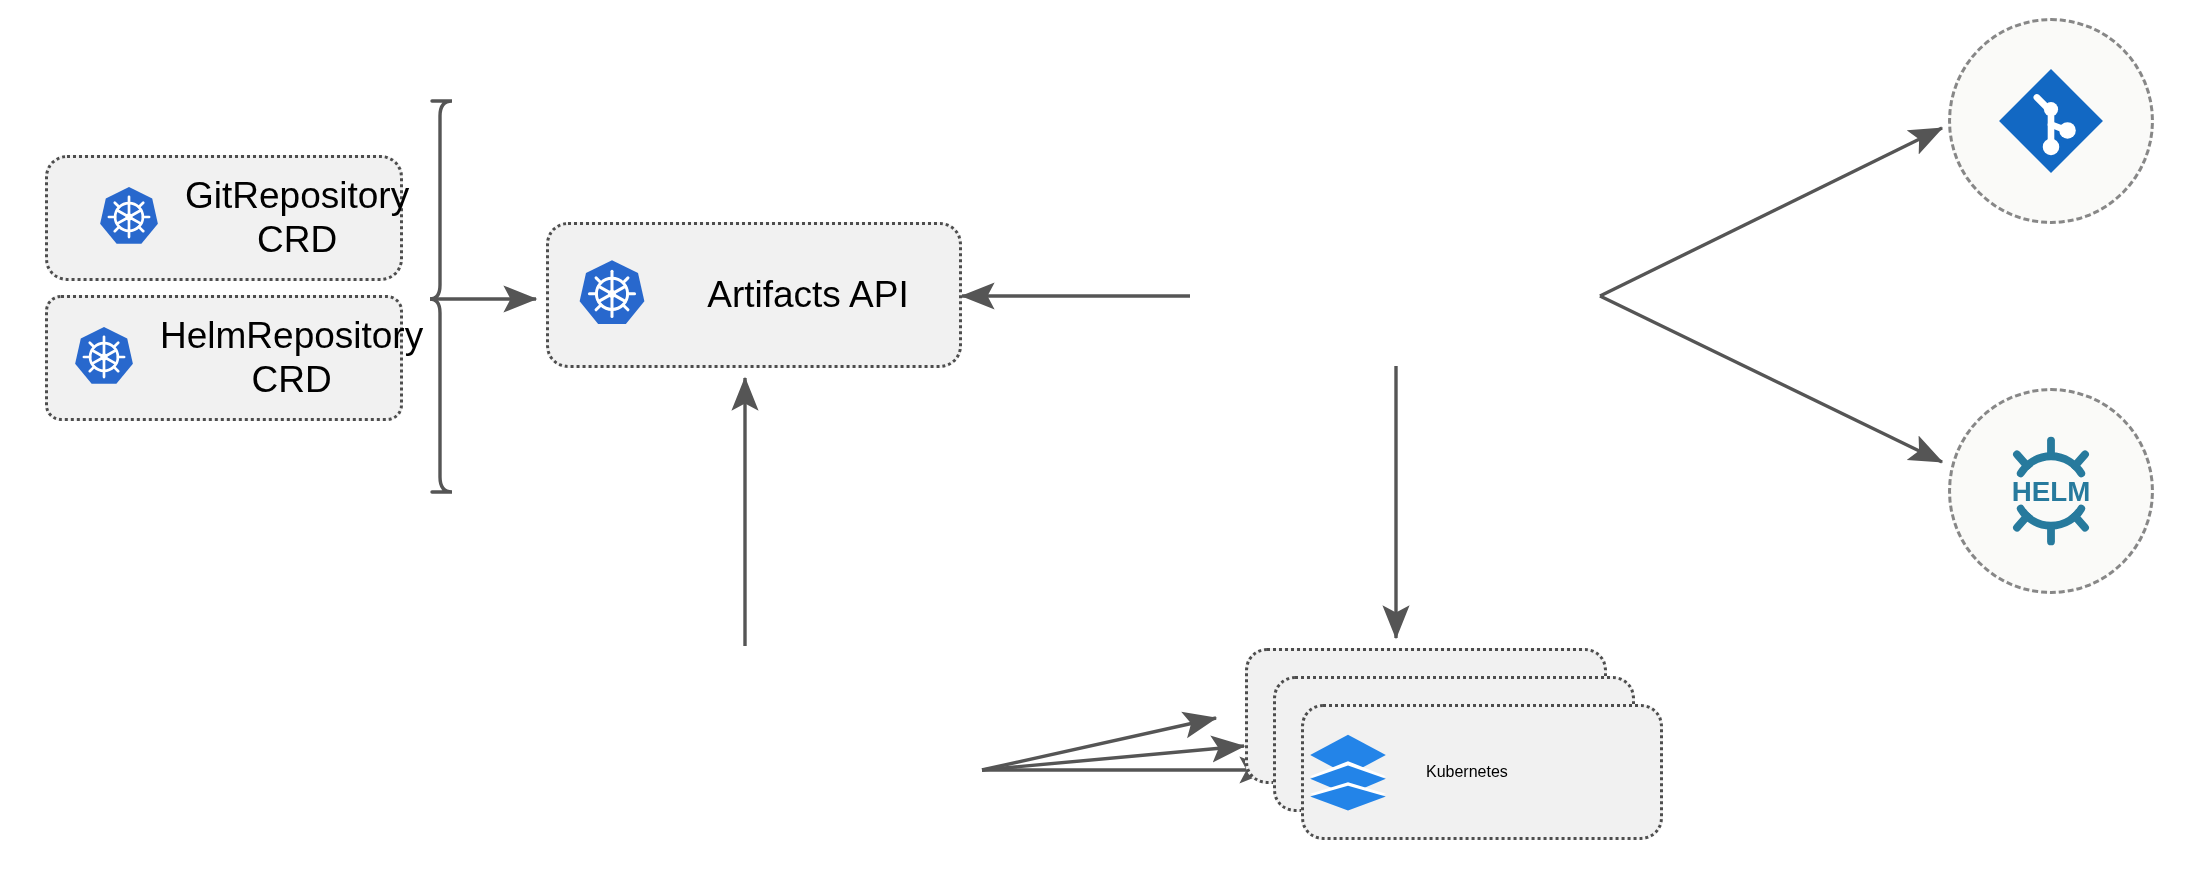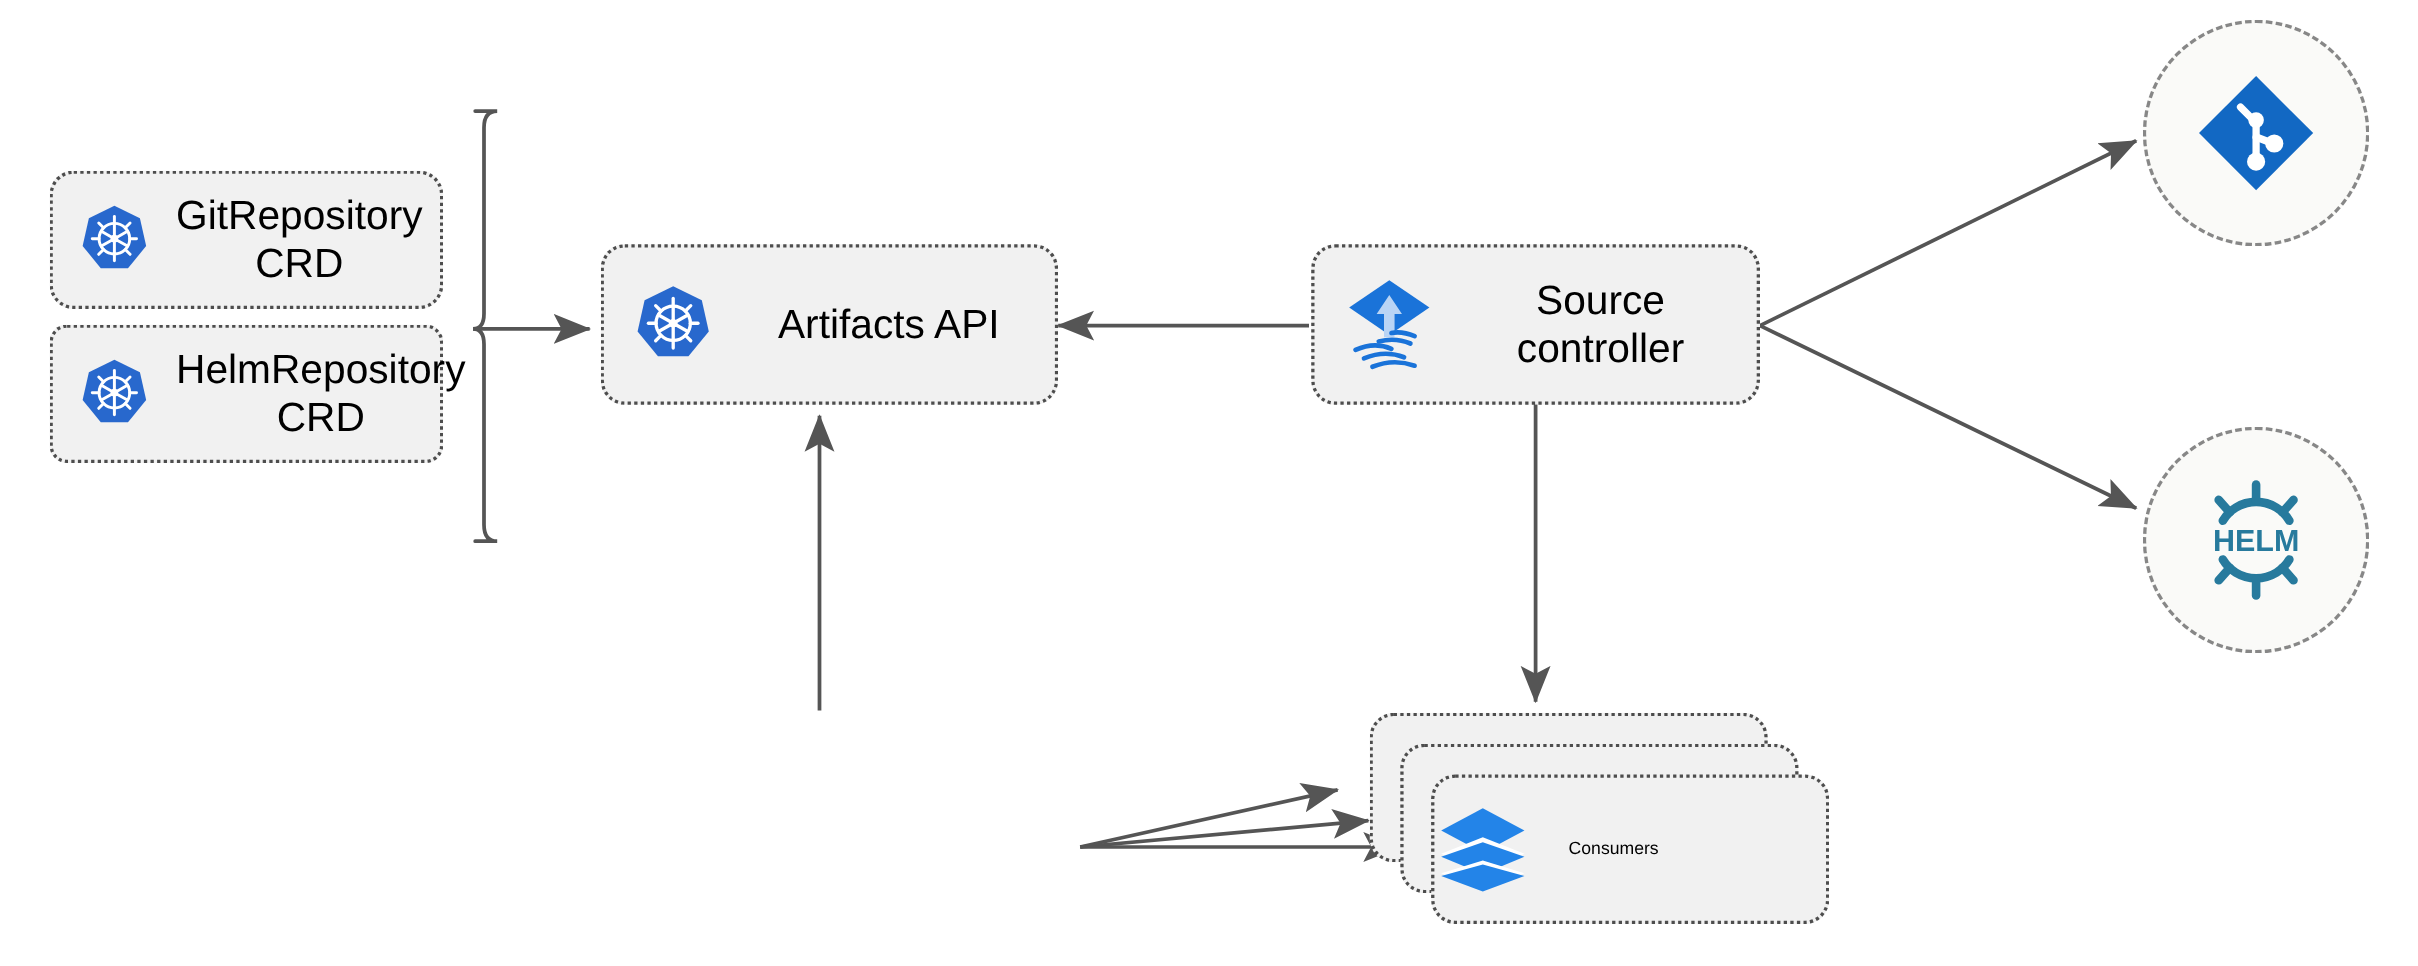--- a/index.html
+++ b/index.html
@@ -110,21 +110,21 @@
 
     <line x1="1600" y1="296" x2="1942" y2="462" stroke="#555555" stroke-width="3.4" marker-end="url(#arrow)"></line>
 
     <g>
       <line x1="982" y1="770" x2="1216" y2="718" stroke="#555555" stroke-width="3.4" marker-end="url(#arrow)"></line>
       <line x1="982" y1="770" x2="1244" y2="746" stroke="#555555" stroke-width="3.4" marker-end="url(#arrow)"></line>
       <line x1="982" y1="770" x2="1272" y2="770" stroke="#555555" stroke-width="3.4" marker-end="url(#arrow)"></line>
     </g>
   </svg>
 
-  <div class="node" style="left:45px; top:155px; width:358px; height:126px;">
+  <div class="node" style="left:45px; top:155px; width:358px; height:126px;padding-left:25px;">
     <span class="icon-slot" style="width:112px;">
       <svg width="66" height="66" viewBox="0 0 64 64" aria-hidden="true">
         <polygon points="32,2 54.5,13 60,37.5 44,57 20,57 4,37.5 9.5,13" fill="#2868cd"></polygon>
         <g fill="none" stroke="#ffffff" stroke-width="2.6" stroke-linecap="round">
           <circle cx="32" cy="31" r="13.5"></circle>
           <line x1="32" y1="11.5" x2="32" y2="17.5"></line>
           <line x1="32" y1="44.5" x2="32" y2="50.5"></line>
           <line x1="12.5" y1="31" x2="18.5" y2="31"></line>
           <line x1="45.5" y1="31" x2="51.5" y2="31"></line>
           <line x1="18.2" y1="17.2" x2="22.4" y2="21.4"></line>
@@ -193,53 +193,36 @@
           <line x1="32" y1="31" x2="32" y2="44.5"></line>
           <line x1="32" y1="31" x2="20.5" y2="37.5"></line>
           <line x1="32" y1="31" x2="20.5" y2="24.5"></line>
         </g>
         <circle cx="32" cy="31" r="3.4" fill="#ffffff"></circle>
       </svg>
     </span>
     <span class="label">Artifacts API</span>
   </div>
 
-  <div class="node" style="left:1192px; top:222px; width:408px; height:146px;">
-    <span class="icon-slot" style="width:136px;">
-      <svg width="96" height="96" viewBox="0 0 100 100" aria-hidden="true">
-        <polygon points="50,8 88,34 50,60 12,34" fill="#1a73d9"></polygon>
-        <path d="M50,22 L62,40 L55,40 L55,62 L45,62 L45,40 L38,40 Z" fill="#b9d4f5"></path>
-        <g stroke="#1a73d9" stroke-width="4.4" fill="none" stroke-linecap="round">
-          <path d="M18,74 Q36,66 52,73"></path>
-          <path d="M26,82 Q46,74 64,81"></path>
-          <path d="M34,90 Q54,82 74,89"></path>
-          <path d="M40,66 Q56,62 70,68"></path>
-          <path d="M52,58 Q62,56 74,61"></path>
-        </g>
-      </svg>
-    </span>
-    <span class="label">Source
-controller</span>
-  </div>
 
 
   <div class="stack" style="left:1245px; top:648px; width:420px; height:200px;">
     <div class="layer" style="left:0px; top:0px; width:362px; height:136px;"></div>
     <div class="layer" style="left:28px; top:28px; width:362px; height:136px;"></div>
     <div class="layer front" style="left:56px; top:56px; width:362px; height:136px;">
       <span class="icon-slot" style="width:122px;">
         <svg width="88" height="88" viewBox="0 0 100 100" aria-hidden="true">
           <polygon points="50,10 93,33 50,56 7,33" fill="#2384e8"></polygon>
           <polygon points="50,40 93,57 50,76 7,57" fill="#ffffff"></polygon>
           <polygon points="50,45 93,60 50,78 7,60" fill="#2384e8"></polygon>
           <polygon points="50,64 93,77 50,94 7,77" fill="#ffffff"></polygon>
           <polygon points="50,68 93,80 50,96 7,80" fill="#2384e8"></polygon>
         </svg>
       </span>
-      <span class="label">Consumers</span>
+      <span class="label">Kubernetes</span>
     </div>
   </div>
 
   <div class="circle-node" style="left:1948px; top:18px; width:206px; height:206px;">
     <svg width="118" height="118" viewBox="0 0 100 100" aria-hidden="true">
       <polygon points="50,6 94,50 50,94 6,50" fill="#1268c3"></polygon>
       <g stroke="#ffffff" stroke-width="5.6" fill="none" stroke-linecap="round">
         <line x1="38" y1="30" x2="50" y2="42"></line>
         <line x1="50" y1="42" x2="50" y2="70"></line>
         <line x1="50" y1="53" x2="63" y2="58"></line>

